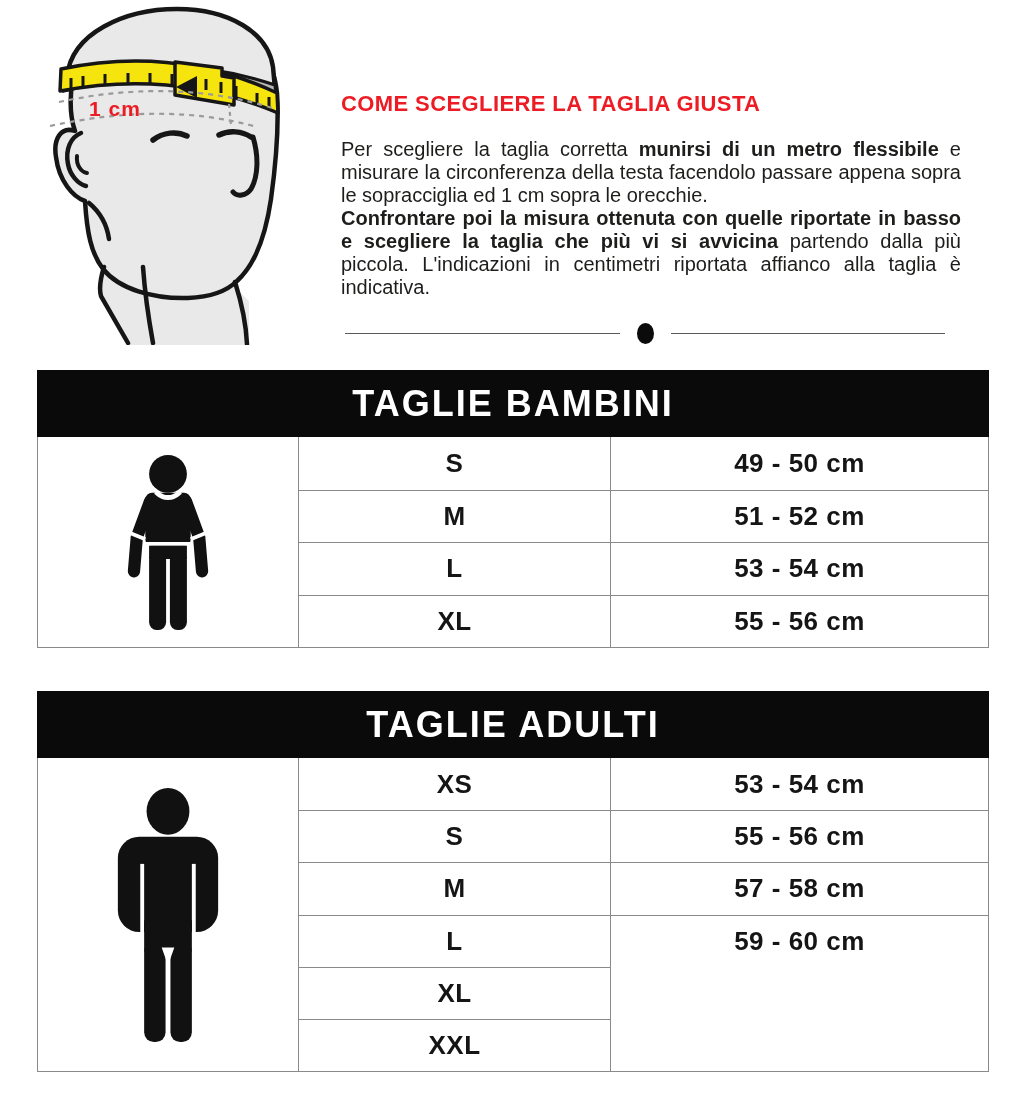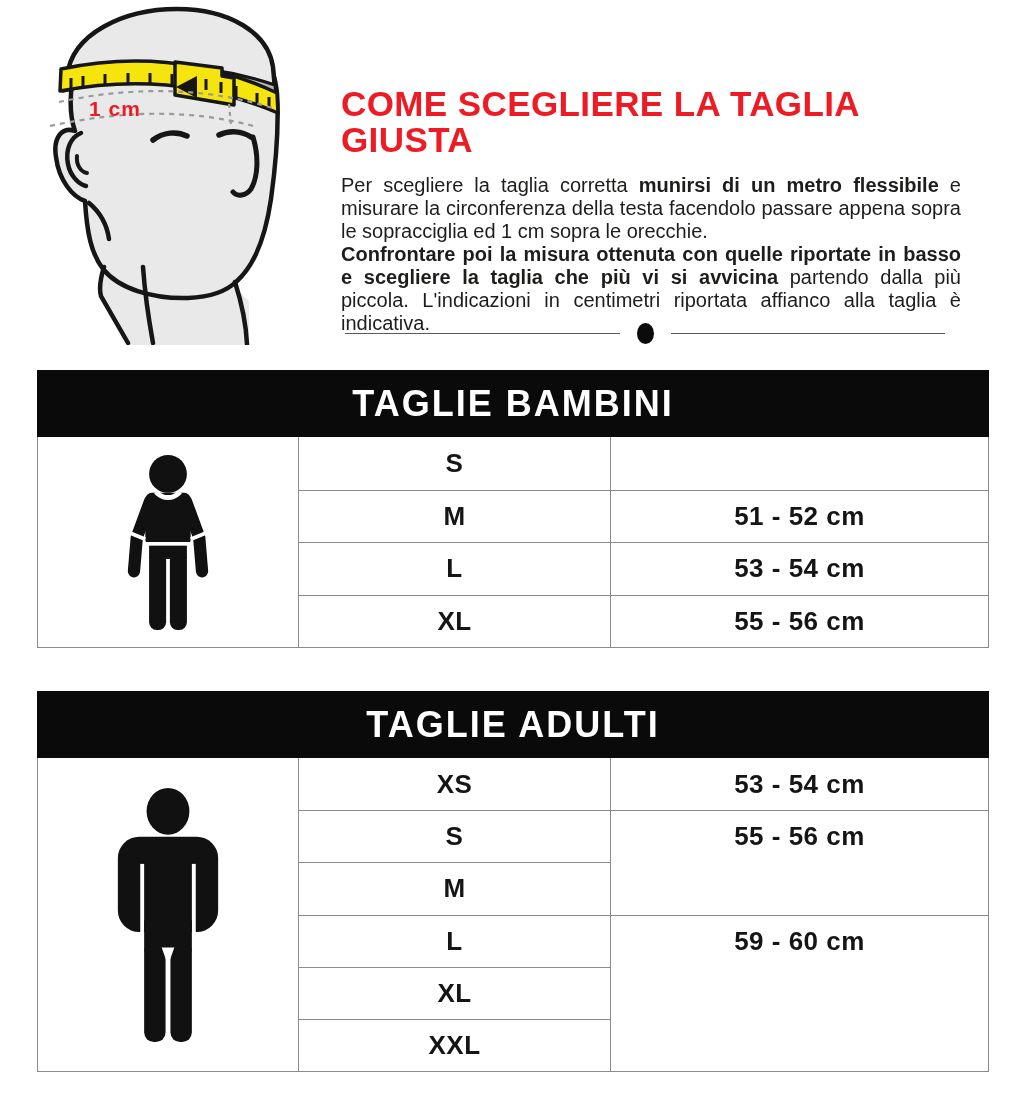--- a/index.html
+++ b/index.html
@@ -4,21 +4,21 @@
 <style>
   html,body{margin:0;padding:0;background:#ffffff;}
   .page{position:relative;width:1024px;height:1096px;background:var(--page-bg,#fff);
         font-family:"Liberation Sans","DejaVu Sans",sans-serif;color:#1d1d1b;overflow:hidden;}
 
   
   .top{position:relative;width:1024px;height:370px;}
   .illus{position:absolute;left:25px;top:5px;width:310px;height:340px;}
   .tape-label{position:absolute;left:64px;top:92px;font-size:21px;font-weight:700;color:var(--accent,#ed1c24);letter-spacing:1px;}
   .intro-text{position:absolute;left:341px;top:86px;width:620px;}
-  h1.title{margin:0;font-size:35px;line-height:36px;font-weight:700;letter-spacing:.4px;color:var(--accent,#ed1c24);}
+  h1.title{margin:0;font-size:22px;line-height:36px;font-weight:700;letter-spacing:.4px;color:var(--accent,#ed1c24);}
   .para{margin:16px 0 0 0;font-size:20px;line-height:23px;text-align:justify;color:#1d1d1b;}
   .para b{font-weight:700;}
   .divider{position:absolute;left:4px;top:237px;width:600px;display:flex;align-items:center;}
   .dline{flex:1;height:0;border-top:1.6px solid #5a5a5a;}
   .ddot{width:17px;height:21px;border-radius:50%;background:#0b0b0b;margin:0 17px;}
 
   
   .size-table{margin-left:37px;width:952px;text-align:right;}
   .size-table.second{margin-top:43px;}
   .thead{height:67px;background:var(--header-bg,#0a0a0a);display:flex;align-items:center;justify-content:center;}
@@ -130,20 +130,21 @@
 
           <rect x="31" y="95" width="48" height="4" fill="#fff"></rect>
 
           <rect x="35" y="99" width="40" height="14" fill="#111"></rect>
           <rect x="35" y="106" width="18" height="82" rx="8" fill="#111"></rect>
           <rect x="57" y="106" width="18" height="82" rx="8" fill="#111"></rect>
         </svg>
       </div>
 
     <div class="cell size-cell" style="grid-area: 1 / 2;">S</div>
+        <div class="cell range-cell" style="grid-area: 1 / 3;">49 - 50 cm</div>
         <div class="cell size-cell bt" style="grid-area: 2 / 2;">M</div>
         <div class="cell range-cell bt" style="grid-area: 2 / 3;">51 - 52 cm</div>
         <div class="cell size-cell bt" style="grid-area: 3 / 2;">L</div>
         <div class="cell range-cell bt" style="grid-area: 3 / 3;">53 - 54 cm</div>
         <div class="cell size-cell bt" style="grid-area: 4 / 2;">XL</div>
         <div class="cell range-cell bt" style="grid-area: 4 / 3;">55 - 56 cm</div>
       </div>
   </section>
 
   <section class="size-table second">
@@ -167,20 +168,21 @@
 
           <path d="M51,166 L64,166 L57.5,184 Z" fill="#fff"></path>
         </svg>
       </div>
 
     <div class="cell size-cell" style="grid-area: 1 / 2;">XS</div>
         <div class="cell range-cell" style="grid-area: 1 / 3;">53 - 54 cm</div>
         <div class="cell size-cell bt" style="grid-area: 2 / 2;">S</div>
         <div class="cell range-cell bt" style="grid-area: 2 / 3;">55 - 56 cm</div>
         <div class="cell size-cell bt" style="grid-area: 3 / 2;">M</div>
+        <div class="cell range-cell bt" style="grid-area: 3 / 3;">57 - 58 cm</div>
         <div class="cell size-cell bt" style="grid-area: 4 / 2;">L</div>
         <div class="cell range-cell bt" style="grid-area: 4 / 3;">59 - 60 cm</div>
         <div class="cell size-cell bt" style="grid-area: 5 / 2;">XL</div>
         <div class="cell size-cell bt" style="grid-area: 6 / 2;">XXL</div>
       </div>
   </section>
 
 </div>
 
 </body></html>

